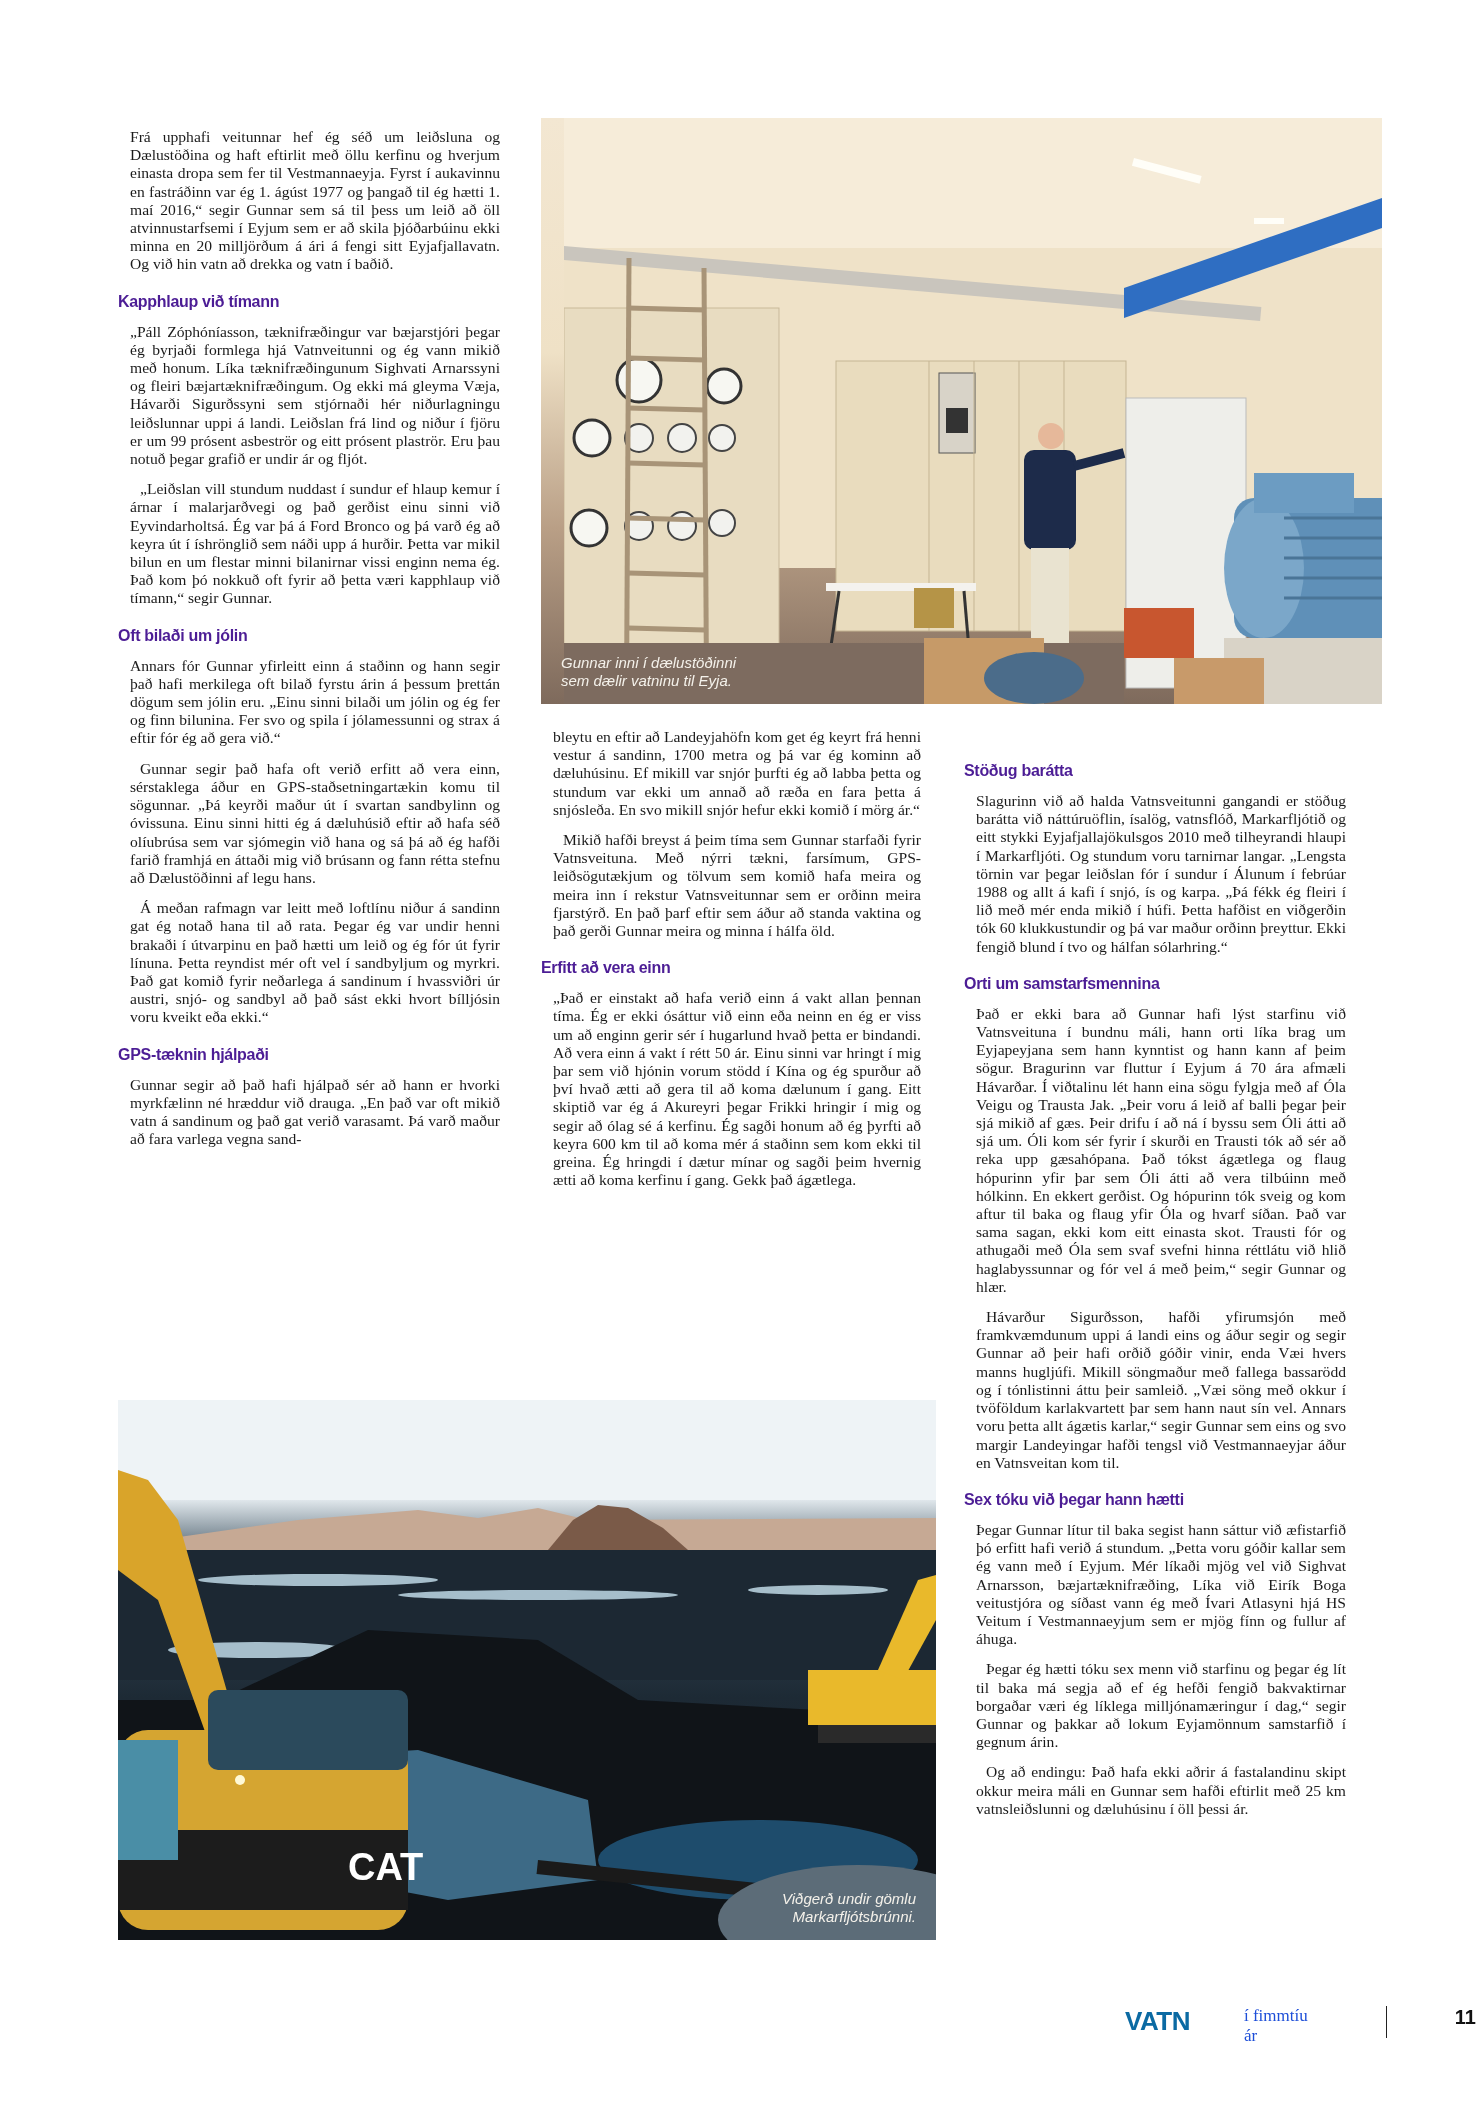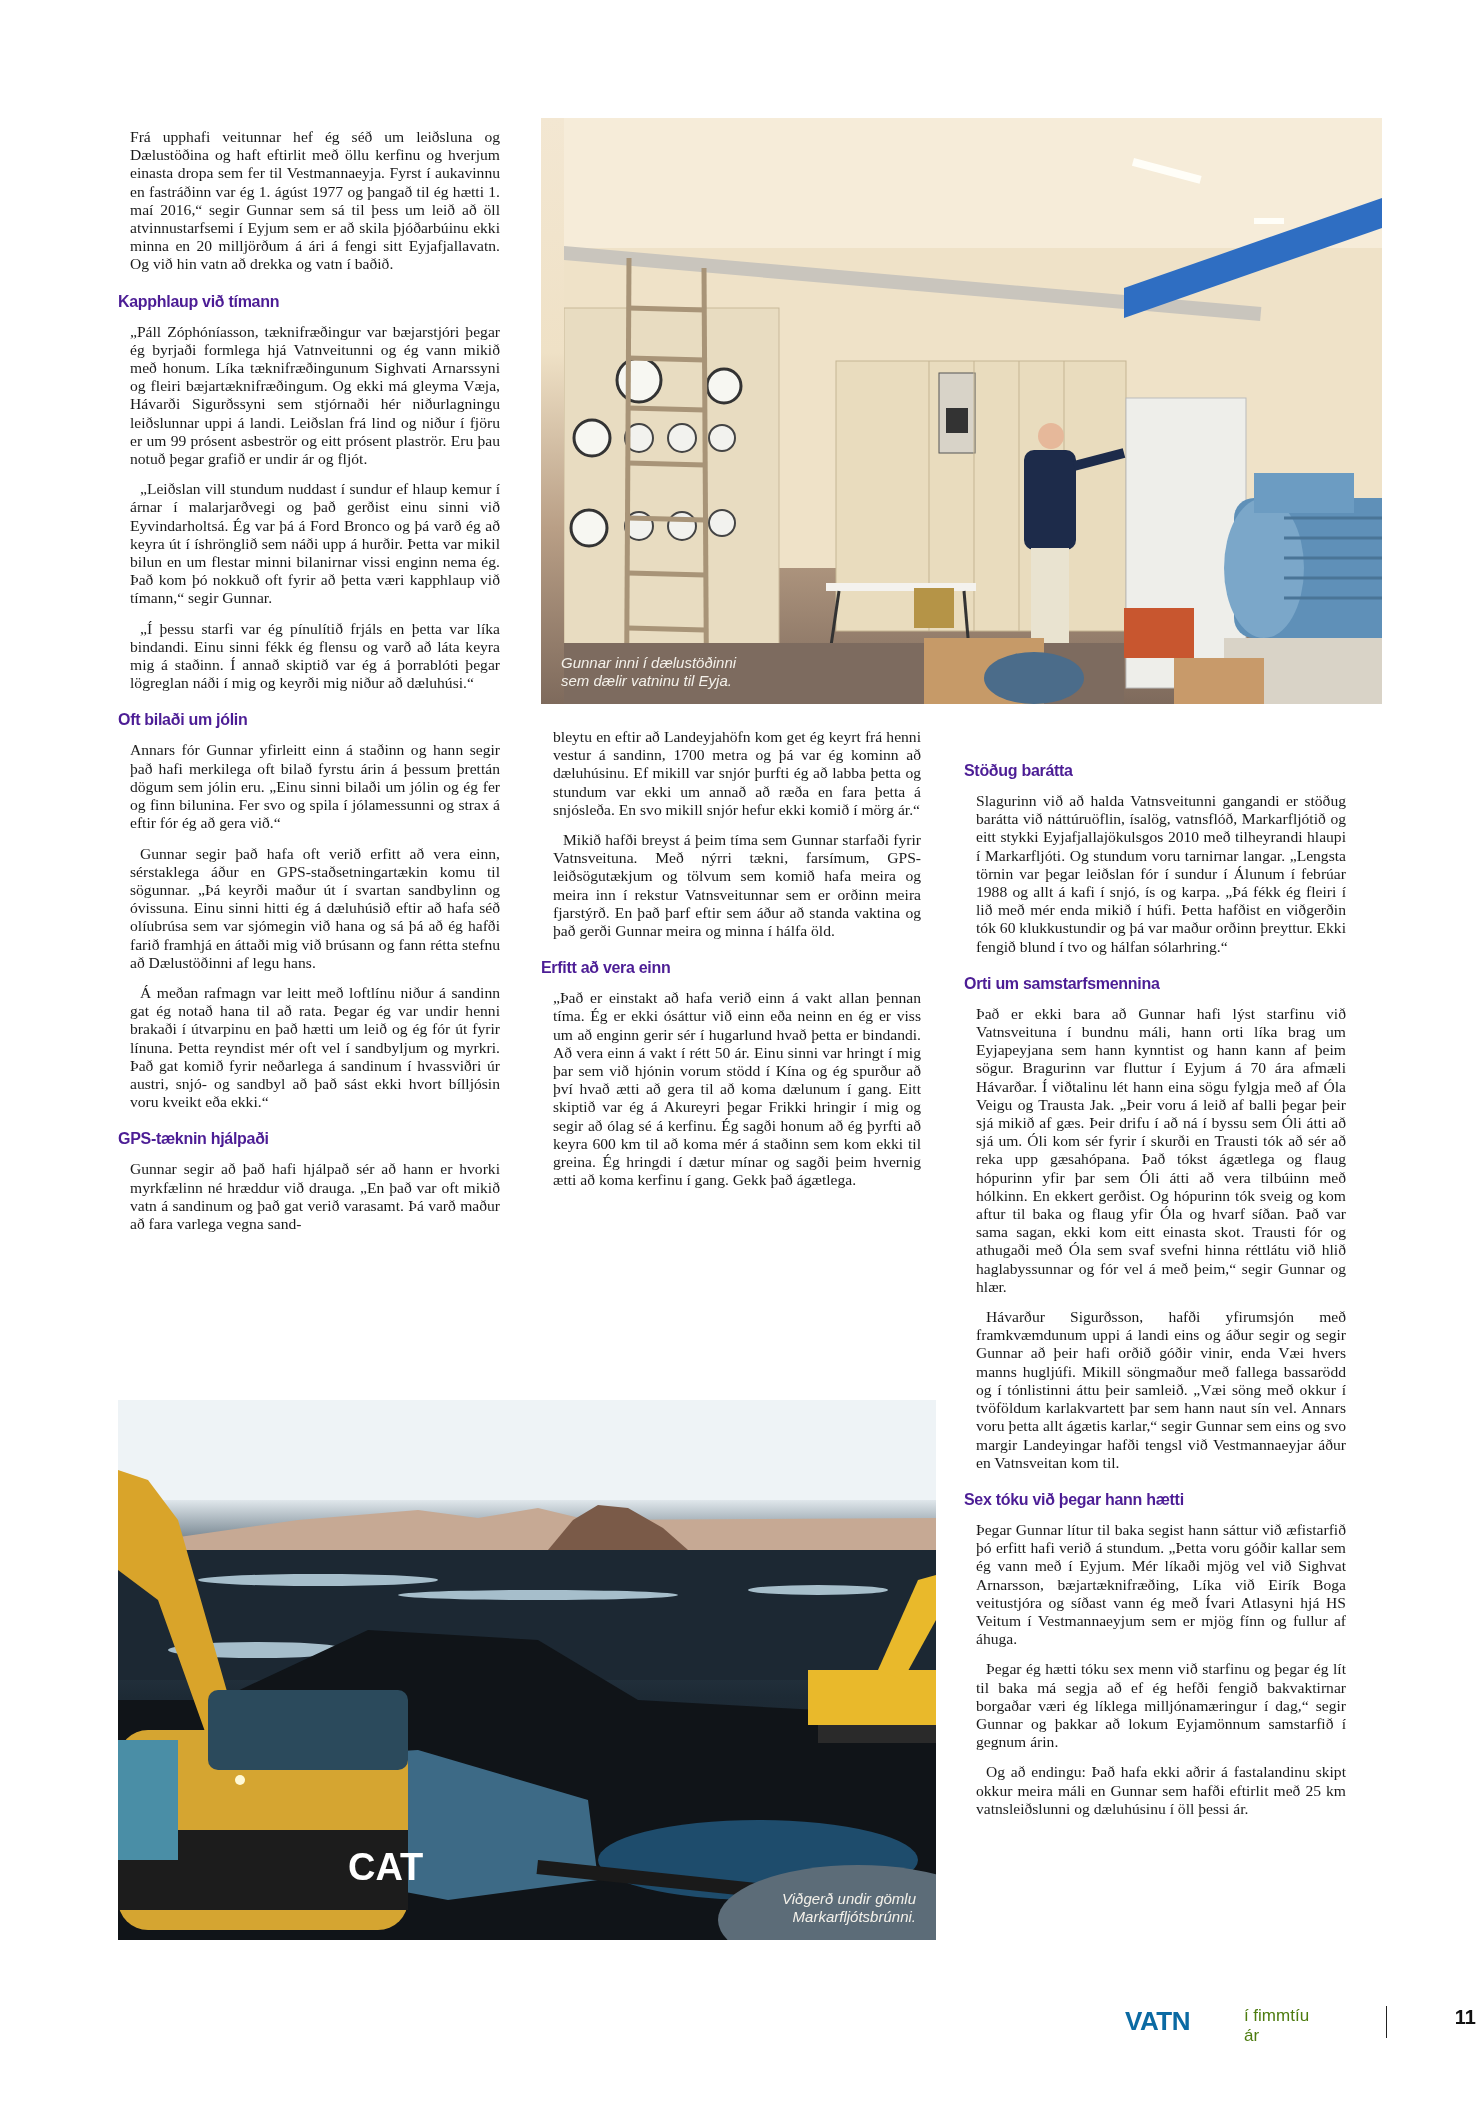--- a/index.html
+++ b/index.html
@@ -13,34 +13,33 @@
   #col2 { left:541px; top:716px; width:392px; }
   #col3 { left:964px; top:745px; width:394px; }
   .photo { position:absolute; overflow:hidden; }
   #photo1 { left:541px; top:118px; width:818px; height:586px; background:linear-gradient(#f3e7d2 0%, #efe1c6 40%, #b99f86 70%, #7e6a5c 100%);padding-left:23px; }
   #photo2 { left:118px; top:1400px; width:818px; height:540px; background:linear-gradient(#f1f4f6 0%, #e7eef2 18%, #3a4d5c 30%, #1d2a35 55%, #10161c 100%); }
   .caption { position:absolute; font-family:"Liberation Sans", sans-serif; font-style:italic; font-size:15px; line-height:18px; color:#f4f1ea; }
   #cap1 { left:20px; bottom:14px; }
   #cap2 { right:20px; bottom:14px; text-align:right; }
   .footer { position:absolute; left:1125px; top:2006px; height:36px; display:flex; align-items:flex-start;gap:48px; }
   .brand { font-family:"Liberation Sans", sans-serif; font-weight:bold; font-size:26px; color:#0b6aa3; letter-spacing:-0.5px; }
-  .tag { font-family:Liberation Sans, sans-serif; font-size:17px; color:#4d7c0f; margin-left:6px; }
+  .tag { font-family:Liberation Serif, serif; font-size:17px; color:#1d4ed8; margin-left:6px; }
   .divider { width:1px; height:32px; background:#222; margin:0 20px 0 18px; }
   .pageno { font-family:"Liberation Sans", sans-serif; font-weight:bold; font-size:20px; color:#111; }
   svg { display:block; }
 </style>
 </head>
 <body>
 
 <div id="col1" class="col">
   <p>Frá upphafi veitunnar hef ég séð um leiðsluna og Dælustöðina og haft eftirlit með öllu kerfinu og hverjum einasta dropa sem fer til Vestmannaeyja. Fyrst í aukavinnu en fastráðinn var ég 1. ágúst 1977 og þangað til ég hætti 1. maí 2016,“ segir Gunnar sem sá til þess um leið að öll atvinnustarfsemi í Eyjum sem er að skila þjóðarbúinu ekki minna en 20 milljörðum á ári á fengi sitt Eyjafjallavatn. Og við hin vatn að drekka og vatn í baðið.</p>
   <h3>Kapphlaup við tímann</h3>
   <p>„Páll Zóphóníasson, tæknifræðingur var bæjarstjóri þegar ég byrjaði formlega hjá Vatnveitunni og ég vann mikið með honum. Líka tæknifræðingunum Sighvati Arnarssyni og fleiri bæjartæknifræðingum. Og ekki má gleyma Væja, Hávarði Sigurðssyni sem stjórnaði hér niðurlagningu leiðslunnar uppi á landi. Leiðslan frá lind og niður í fjöru er um 99 prósent asbeströr og eitt prósent plaströr. Eru þau notuð þegar grafið er undir ár og fljót.</p>
   <p class="ind">„Leiðslan vill stundum nuddast í sundur ef hlaup kemur í árnar í malarjarðvegi og það gerðist einu sinni við Eyvindarholtsá. Ég var þá á Ford Bronco og þá varð ég að keyra út í íshrönglið sem náði upp á hurðir. Þetta var mikil bilun en um flestar minni bilanirnar vissi enginn nema ég. Það kom þó nokkuð oft fyrir að þetta væri kapphlaup við tímann,“ segir Gunnar.</p>
-  <p class="ind">„Í þessu starfi var ég pínulítið frjáls en þetta var líka bindandi. Einu sinni fékk ég flensu og varð að láta keyra mig á staðinn. Í annað skiptið var ég á þorrablóti þegar lögreglan náði í mig og keyrði mig niður að dæluhúsi.“</p>
   <h3>Oft bilaði um jólin</h3>
   <p>Annars fór Gunnar yfirleitt einn á staðinn og hann segir það hafi merkilega oft bilað fyrstu árin á þessum þrettán dögum sem jólin eru. „Einu sinni bilaði um jólin og ég fer og finn bilunina. Fer svo og spila í jólamessunni og strax á eftir fór ég að gera við.“</p>
   <p class="ind">Gunnar segir það hafa oft verið erfitt að vera einn, sérstaklega áður en GPS-staðsetningartækin komu til sögunnar. „Þá keyrði maður út í svartan sandbylinn og óvissuna. Einu sinni hitti ég á dæluhúsið eftir að hafa séð olíubrúsa sem var sjómegin við hana og sá þá að ég hafði farið framhjá en áttaði mig við brúsann og fann rétta stefnu að Dælustöðinni af legu hans.</p>
   <p class="ind">Á meðan rafmagn var leitt með loftlínu niður á sandinn gat ég notað hana til að rata. Þegar ég var undir henni brakaði í útvarpinu en það hætti um leið og ég fór út fyrir línuna. Þetta reyndist mér oft vel í sandbyljum og myrkri. Það gat komið fyrir neðarlega á sandinum  í hvassviðri úr austri, snjó- og sandbyl að það sást ekki hvort bílljósin voru kveikt eða ekki.“</p>
   <h3>GPS-tæknin hjálpaði</h3>
   <p>Gunnar segir að það hafi hjálpað sér að hann er hvorki myrkfælinn né hræddur við drauga. „En það var oft mikið vatn á sandinum og það gat verið varasamt. Þá varð maður að fara varlega vegna sand-</p>
 </div>
 
 <div id="photo1" class="photo">
   <svg width="818" height="586" viewBox="0 0 818 586">

